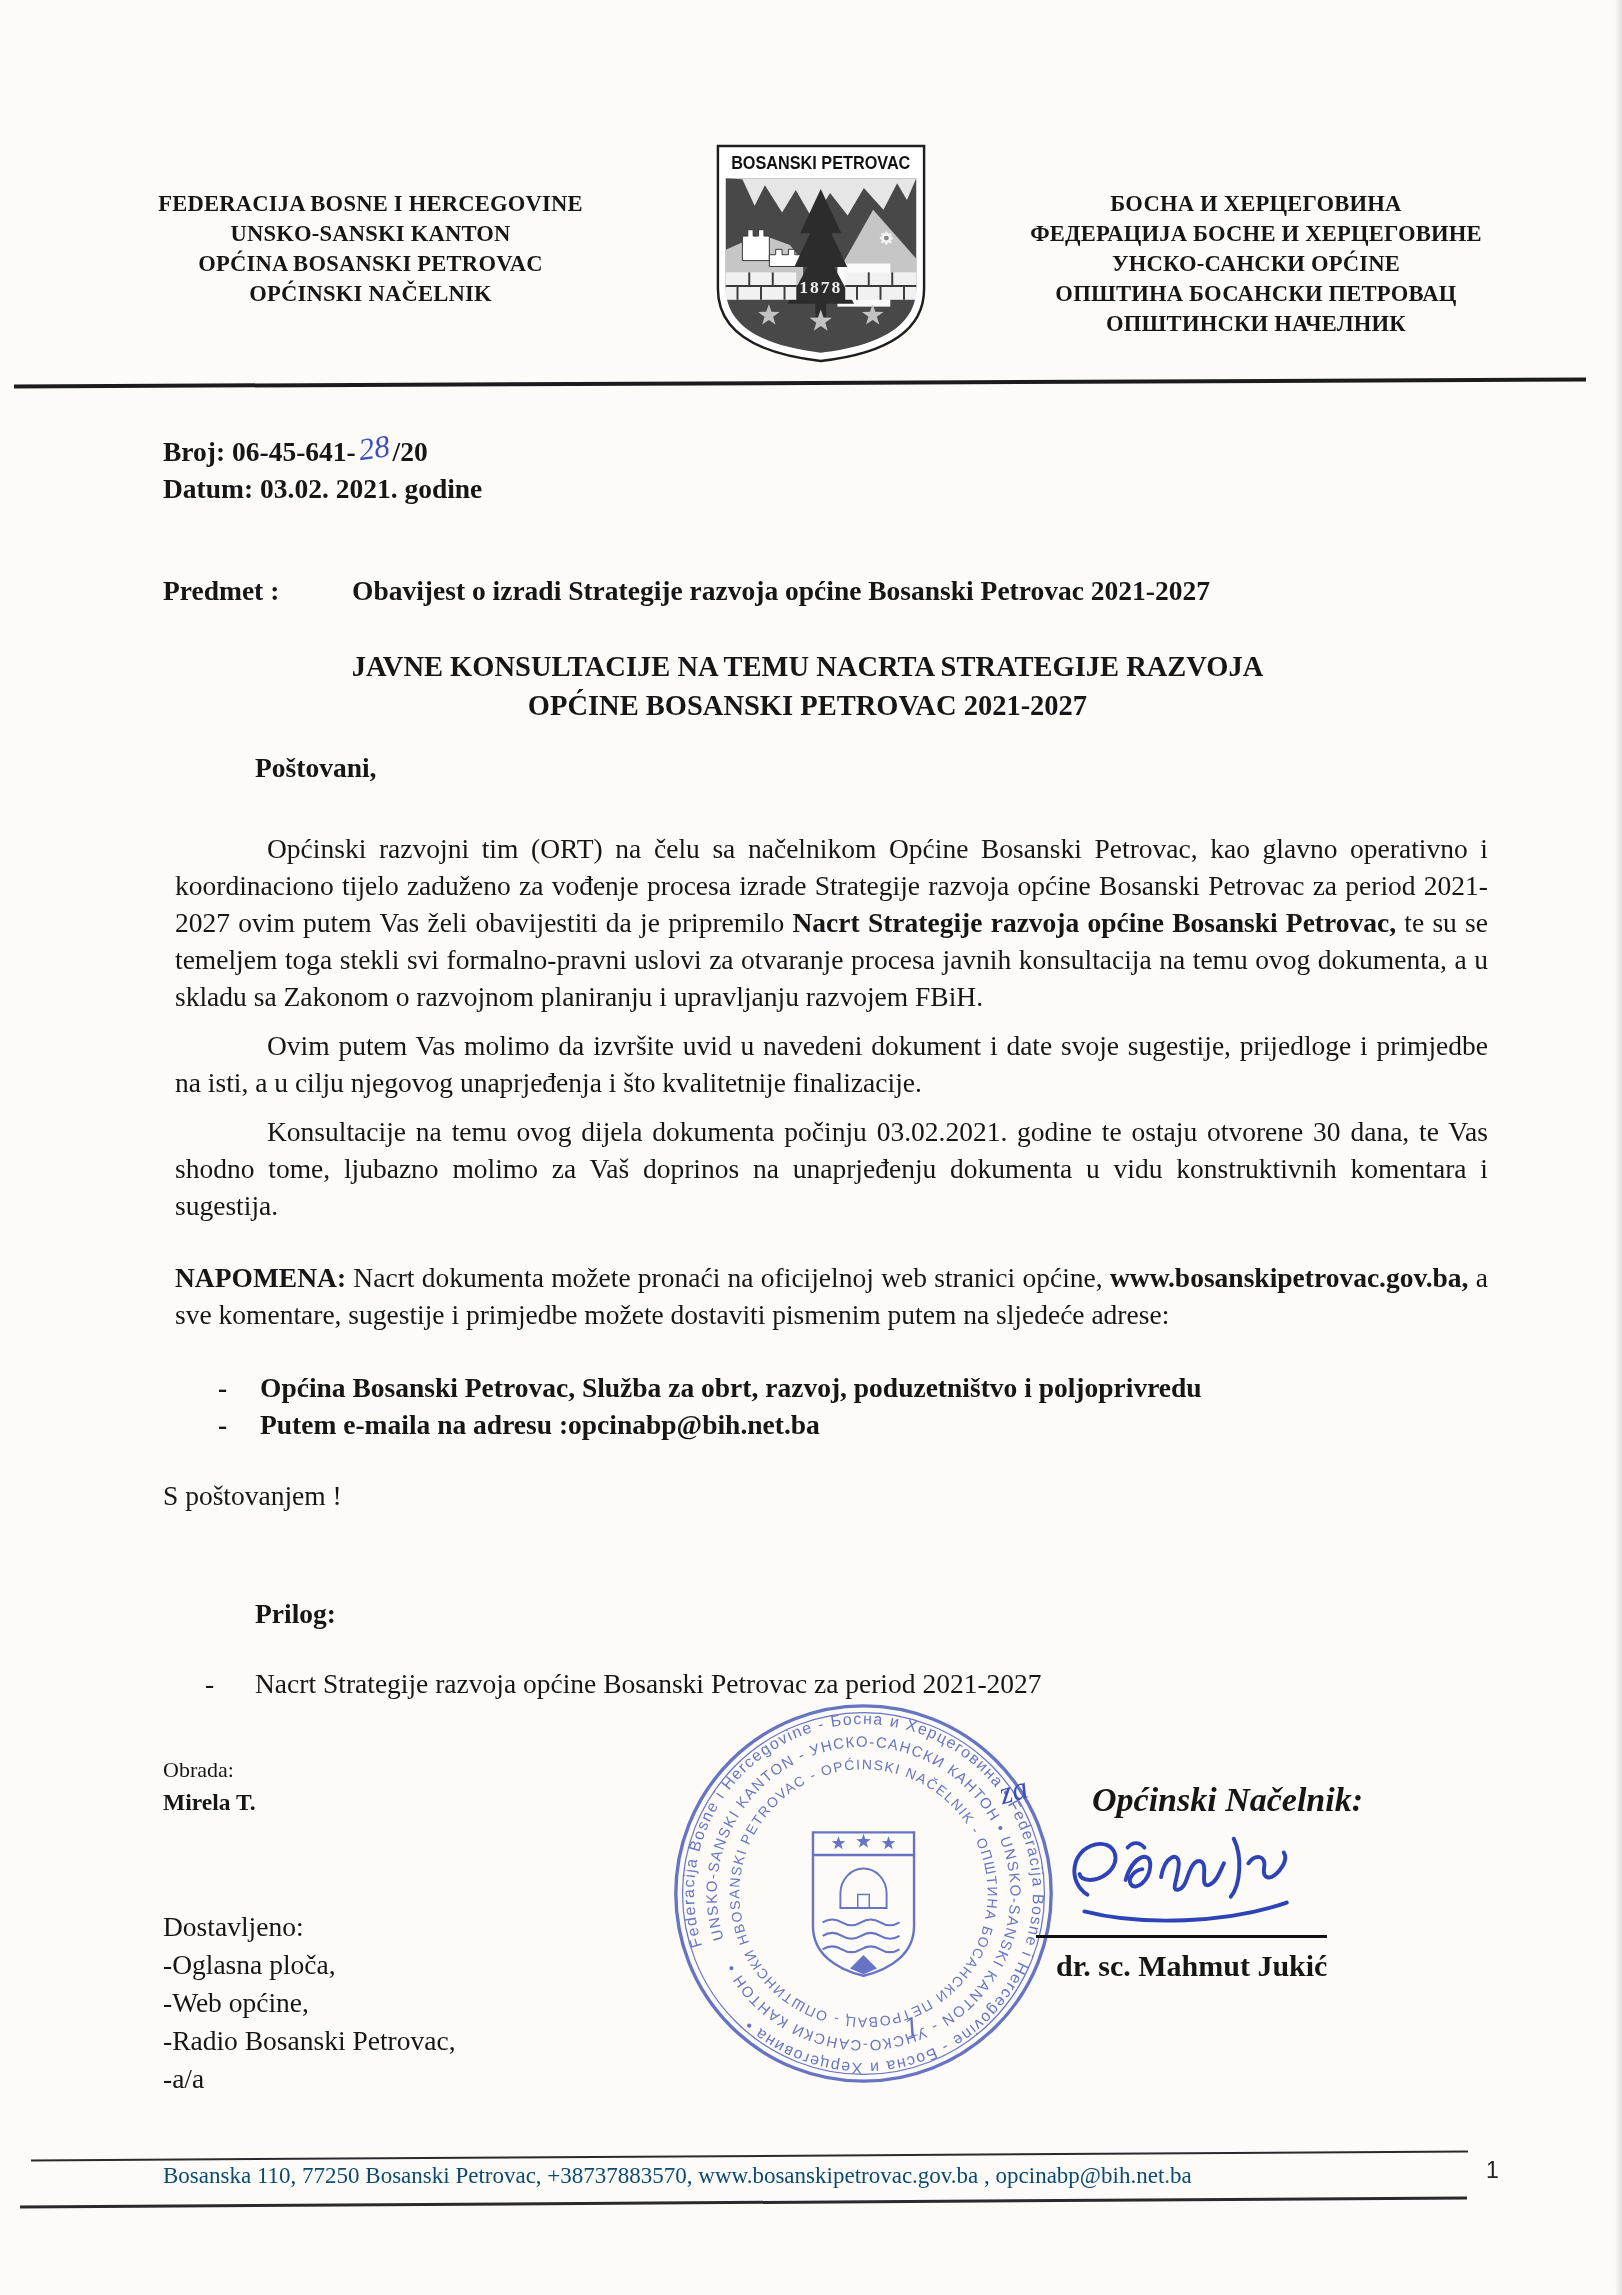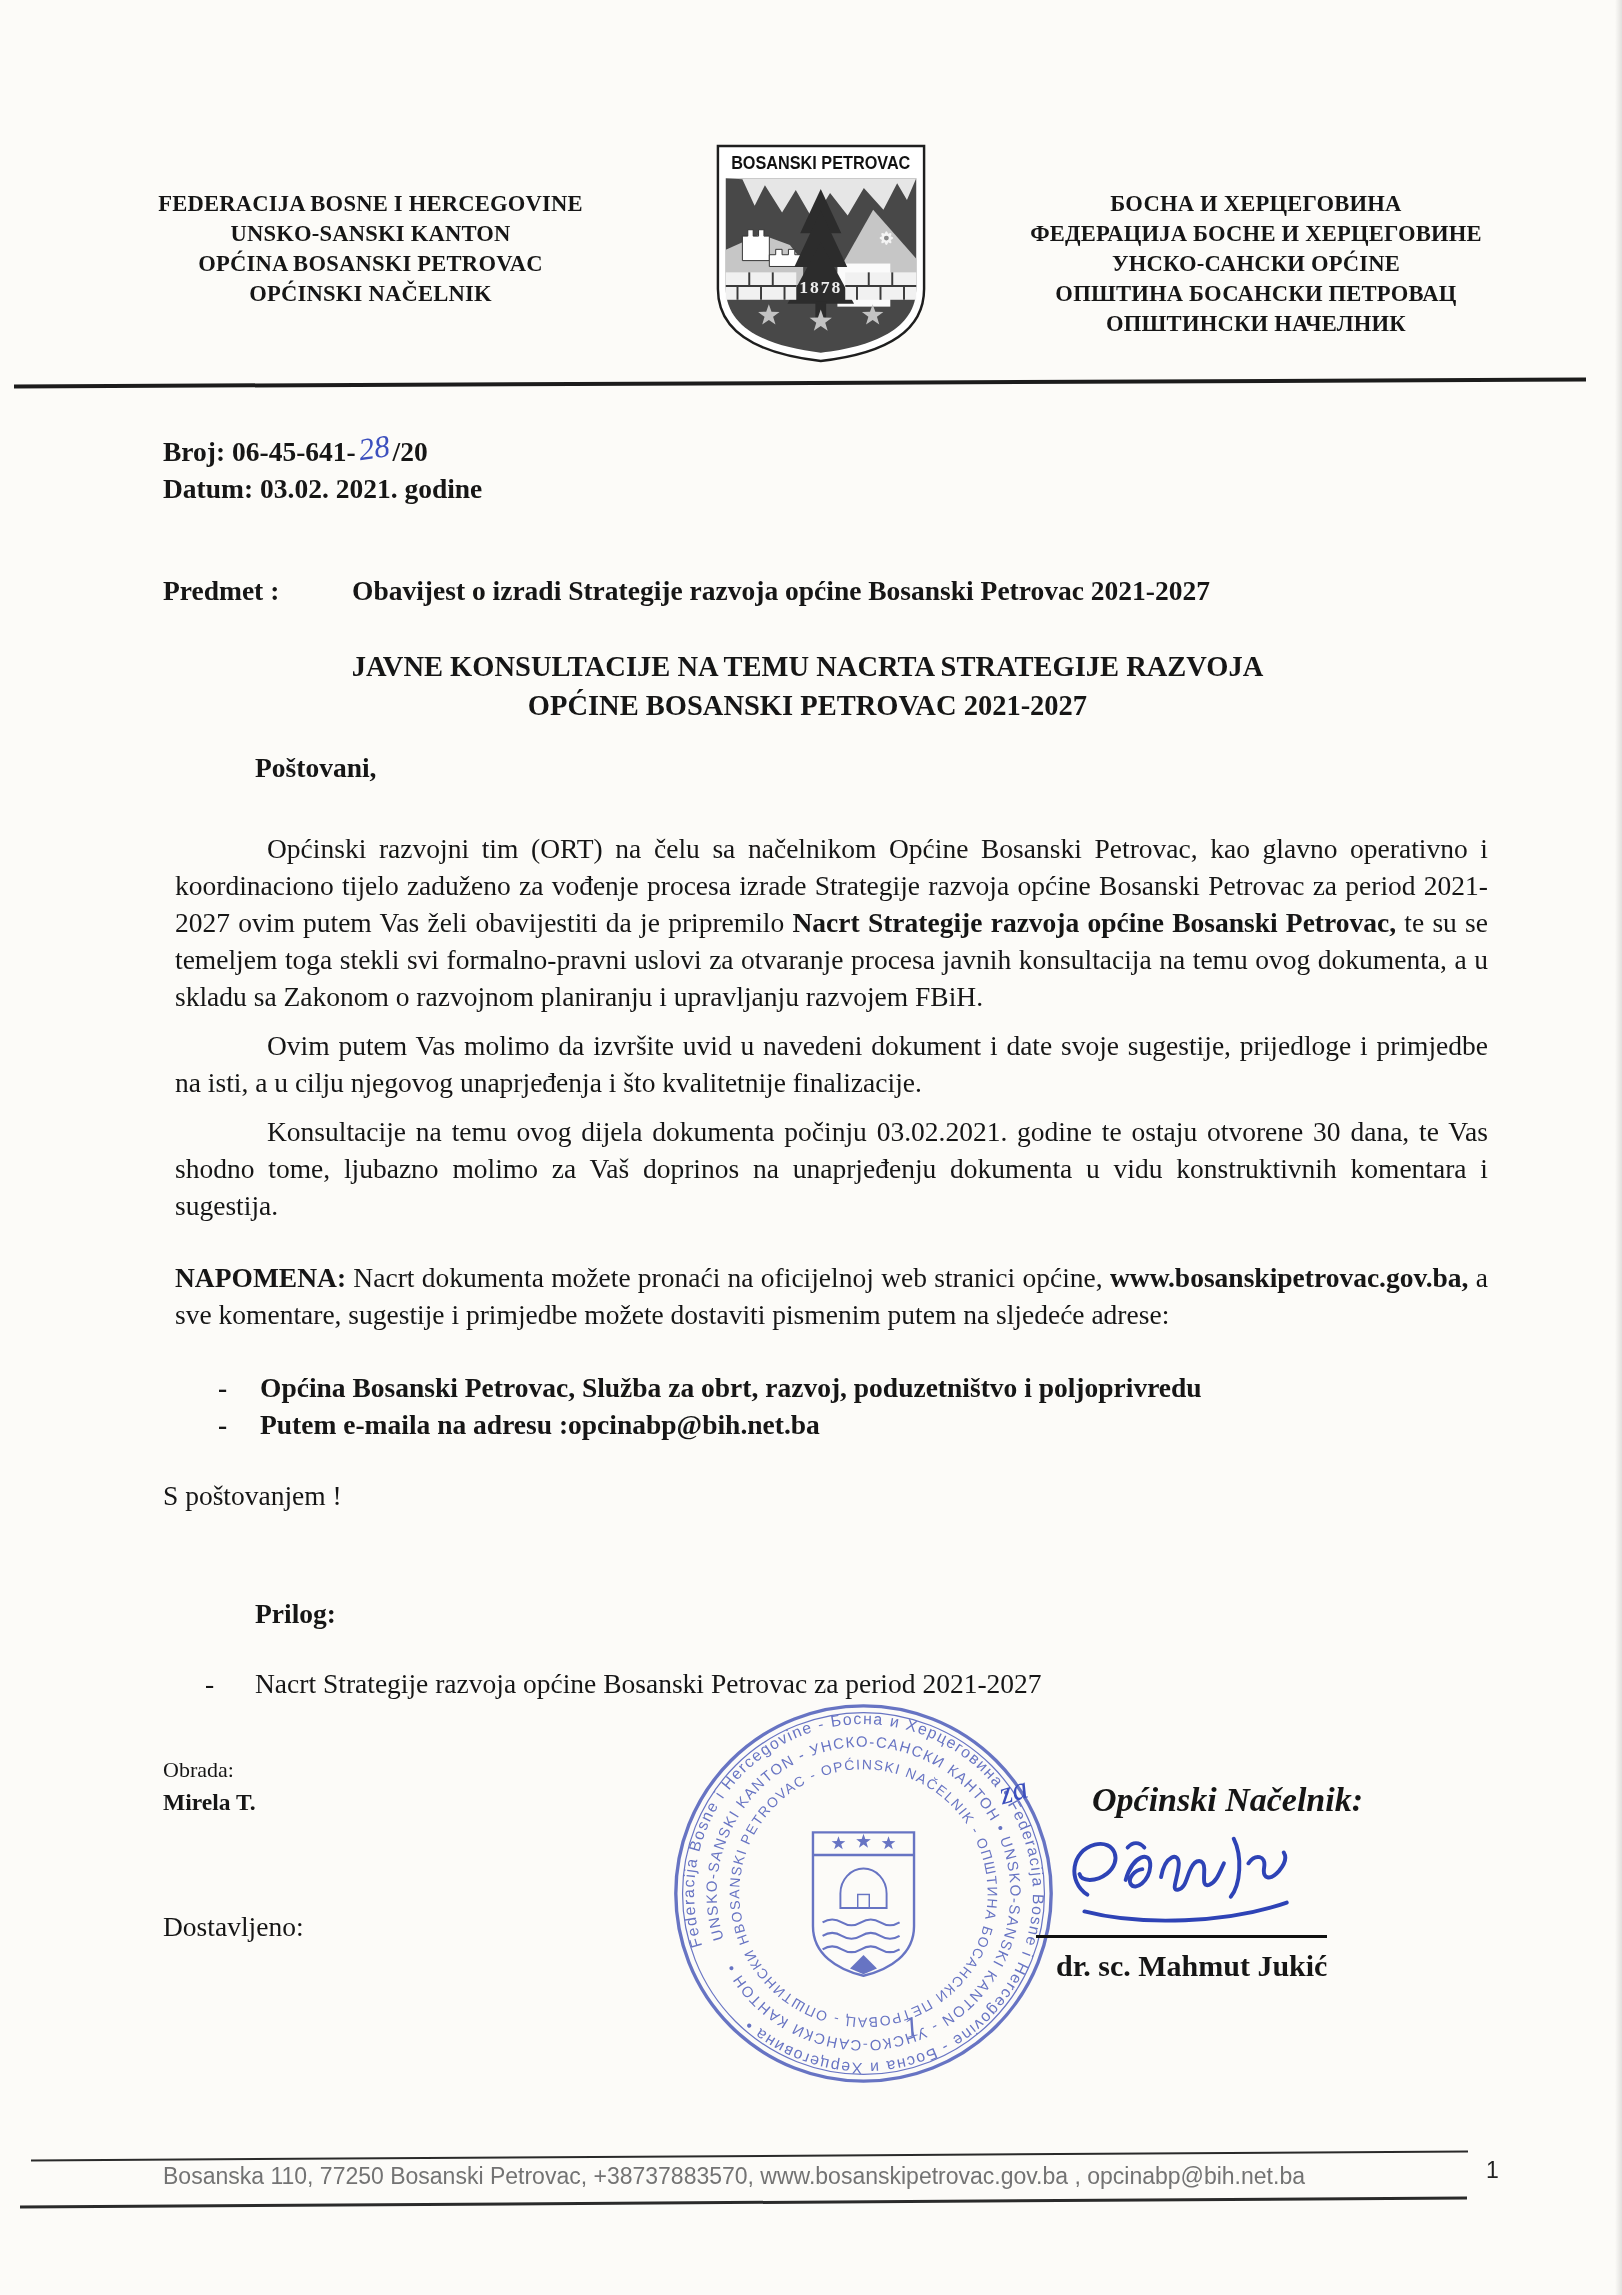--- a/index.html
+++ b/index.html
@@ -51,21 +51,21 @@
     transform:rotate(-16deg);font-family:"Liberation Serif",serif;
   }
   .sig-title{left:1092px;top:1781px;font-size:34px;font-weight:bold;font-style:italic;}
   .sig-svg{left:1053px;top:1822px;width:275px;height:113px;}
   .sig-rule{left:1036px;top:1935px;width:291px;height:2.9px;background:#101010;}
   .sig-name{left:1040px;top:1949px;font-size:30px;font-weight:bold;margin-left:16px;}
   .dostav{left:163px;top:1908px;font-size:27.5px;line-height:38px;}
   
   .ftr-rule1{left:31px;top:2155px;width:1437px;height:2px;background:#2a2a2a;transform:rotate(-.35deg);}
   .ftr-rule2{left:19.6px;top:2201px;width:1447px;height:2.9px;background:#2a2a2a;transform:rotate(-.35deg);}
-  .ftr-text{left:163px;top:2163px;font-family:Liberation Sans, sans-serif;font-size:23px;color:#737373;}
+  .ftr-text{left:163px;top:2163px;font-family:Liberation Serif, serif;font-size:23px;color:#0c4a6e;}
   .ftr-page{left:1486px;top:2157px;font-family:"Liberation Sans","DejaVu Sans",sans-serif;font-size:23px;color:#222;}
 </style>
 </head>
 <body>
 
 <div class="page">
 
   <div class="abs hdr-block hdr-left">
       <div class="h-line">FEDERACIJA BOSNE I HERCEGOVINE</div>
       <div class="h-line">UNSKO-SANSKI KANTON</div>
@@ -227,20 +227,26 @@
       <path d="M368,34 C386,70 382,128 362,152"></path>
       <path d="M398,84 C412,64 434,68 430,92 C426,116 442,120 460,100 C472,86 476,72 470,62"></path>
       <path d="M64,182 C180,212 356,206 476,164"></path>
     </g>
   </svg>
   <div class="abs sig-rule"></div>
   <div class="abs sig-name">dr. sc. Mahmut Jukić</div>
 
   <div class="abs dostav">
     <div>Dostavljeno:</div>
+    <div>
+        <div class="d-line">-Oglasna ploča,</div>
+        <div class="d-line">-Web općine,</div>
+        <div class="d-line">-Radio Bosanski Petrovac,</div>
+        <div class="d-line">-a/a</div>
+      </div>
   </div>
 
   <div class="abs ftr-rule1"></div>
   <div class="abs ftr-text">Bosanska 110, 77250 Bosanski Petrovac, +38737883570, www.bosanskipetrovac.gov.ba , opcinabp@bih.net.ba</div>
   <div class="abs ftr-page">1</div>
   <div class="abs ftr-rule2"></div>
 
 </div>
 
 

